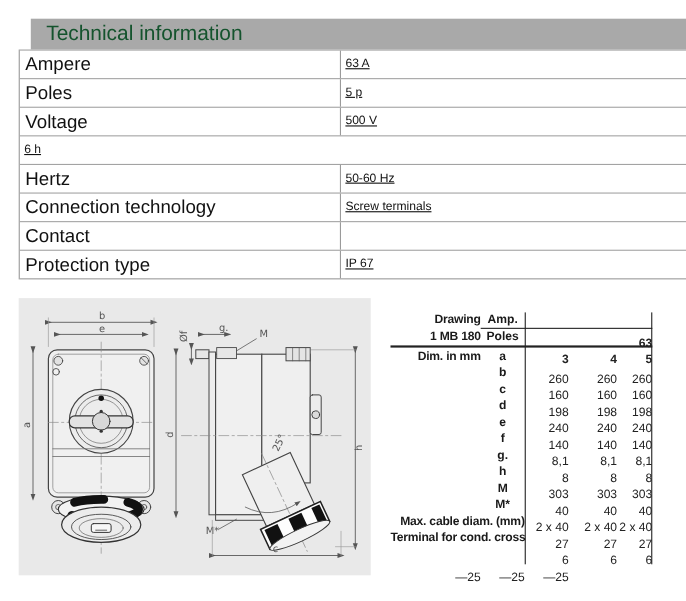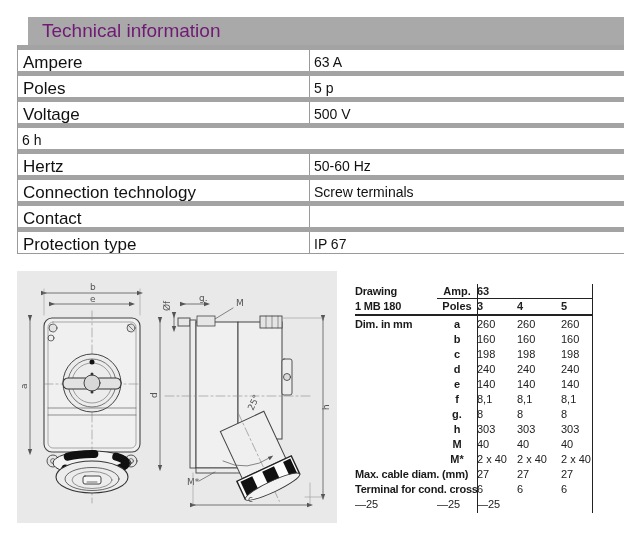--- a/index.html
+++ b/index.html
@@ -1,40 +1,40 @@
 <!DOCTYPE html>
 <html><head>
 <meta charset="utf-8">
 <style>
   html,body{margin:0;padding:0;background:#fff;}
   .page{position:relative;width:624px;height:546px;background:#ffffff;overflow:hidden;
         font-family:"Liberation Sans",sans-serif;color:#111;}
   
   .tech-header{position:absolute;left:28px;top:17px;right:0;height:28px;background:#a9a9a9;}
-  .tech-header span{display:block;line-height:28px;padding-left:14px;color:#701a75;font-size:19px;}
+  .tech-header span{display:block;line-height:28px;padding-left:14px;color:#14532d;font-size:19px;}
   .tech-table{position:absolute;left:17px;top:45px;right:0;border-left:1px solid #9a9a9a;}
-  .trow{display:flex;height:26px;border-top:5px solid #a3a3a3;box-sizing:border-box;}
+  .trow{display:flex;height:26px;border-top:1px solid #a3a3a3;box-sizing:border-box;}
   .trow:last-child{border-bottom:1px solid #9a9a9a;height:27px;}
   .tlabel{width:292px;border-right:1px solid #9a9a9a;padding-left:5px;box-sizing:border-box;
           font-size:17px;line-height:25px;white-space:nowrap;overflow:hidden;}
-  .tvalue{flex:1;padding-left:4px;font-size:14px;line-height:25px;white-space:nowrap;}
+  .tvalue{flex:1;padding-left:4px;font-size:11px;line-height:25px;white-space:nowrap;text-decoration:underline;}
   
   .drawing-panel{position:absolute;left:17px;top:271px;width:320px;height:252px;background:#e9e9e9;}
   .drawing-panel svg{display:block;}
   .dtext{font-size:9px;fill:#555;font-family:"DejaVu Sans",sans-serif;}
   
   .dim-table{position:absolute;left:355px;top:284px;width:238px;height:229px;
              font-family:"Liberation Sans",sans-serif;font-size:11px;color:#1a1a1a;}
   .drow{position:absolute;left:0;width:238px;height:15px;display:grid;
         grid-template-columns:82px 40px 40px 44px 32px;line-height:15px;}
-  .c1{text-align:left;font-weight:700;letter-spacing:-0.2px;white-space:nowrap;}
+  .c1{text-align:right;font-weight:700;letter-spacing:-0.2px;white-space:nowrap;}
   .c1.small{font-size:11px;grid-column:1 / 3;}
   .c2{text-align:center;font-weight:700;}
   .c2.lft{text-align:center;}
-  .cv{text-align:left;font-weight:400;color:#222;white-space:nowrap;}
+  .cv{text-align:right;font-weight:400;color:#222;white-space:nowrap;margin-top:21px;}
   .cv.span3{grid-column:3 / 6;font-weight:700;}
   .vrule{position:absolute;top:0;height:229px;width:1px;background:#222;}
   .hrule1{position:absolute;left:82px;right:0;top:14px;height:1px;background:#222;}
   .hrule2{position:absolute;left:0;right:0;top:30px;height:2px;background:#222;}
 </style>
 </head>
 <body>
 
 <div class="page">
 

